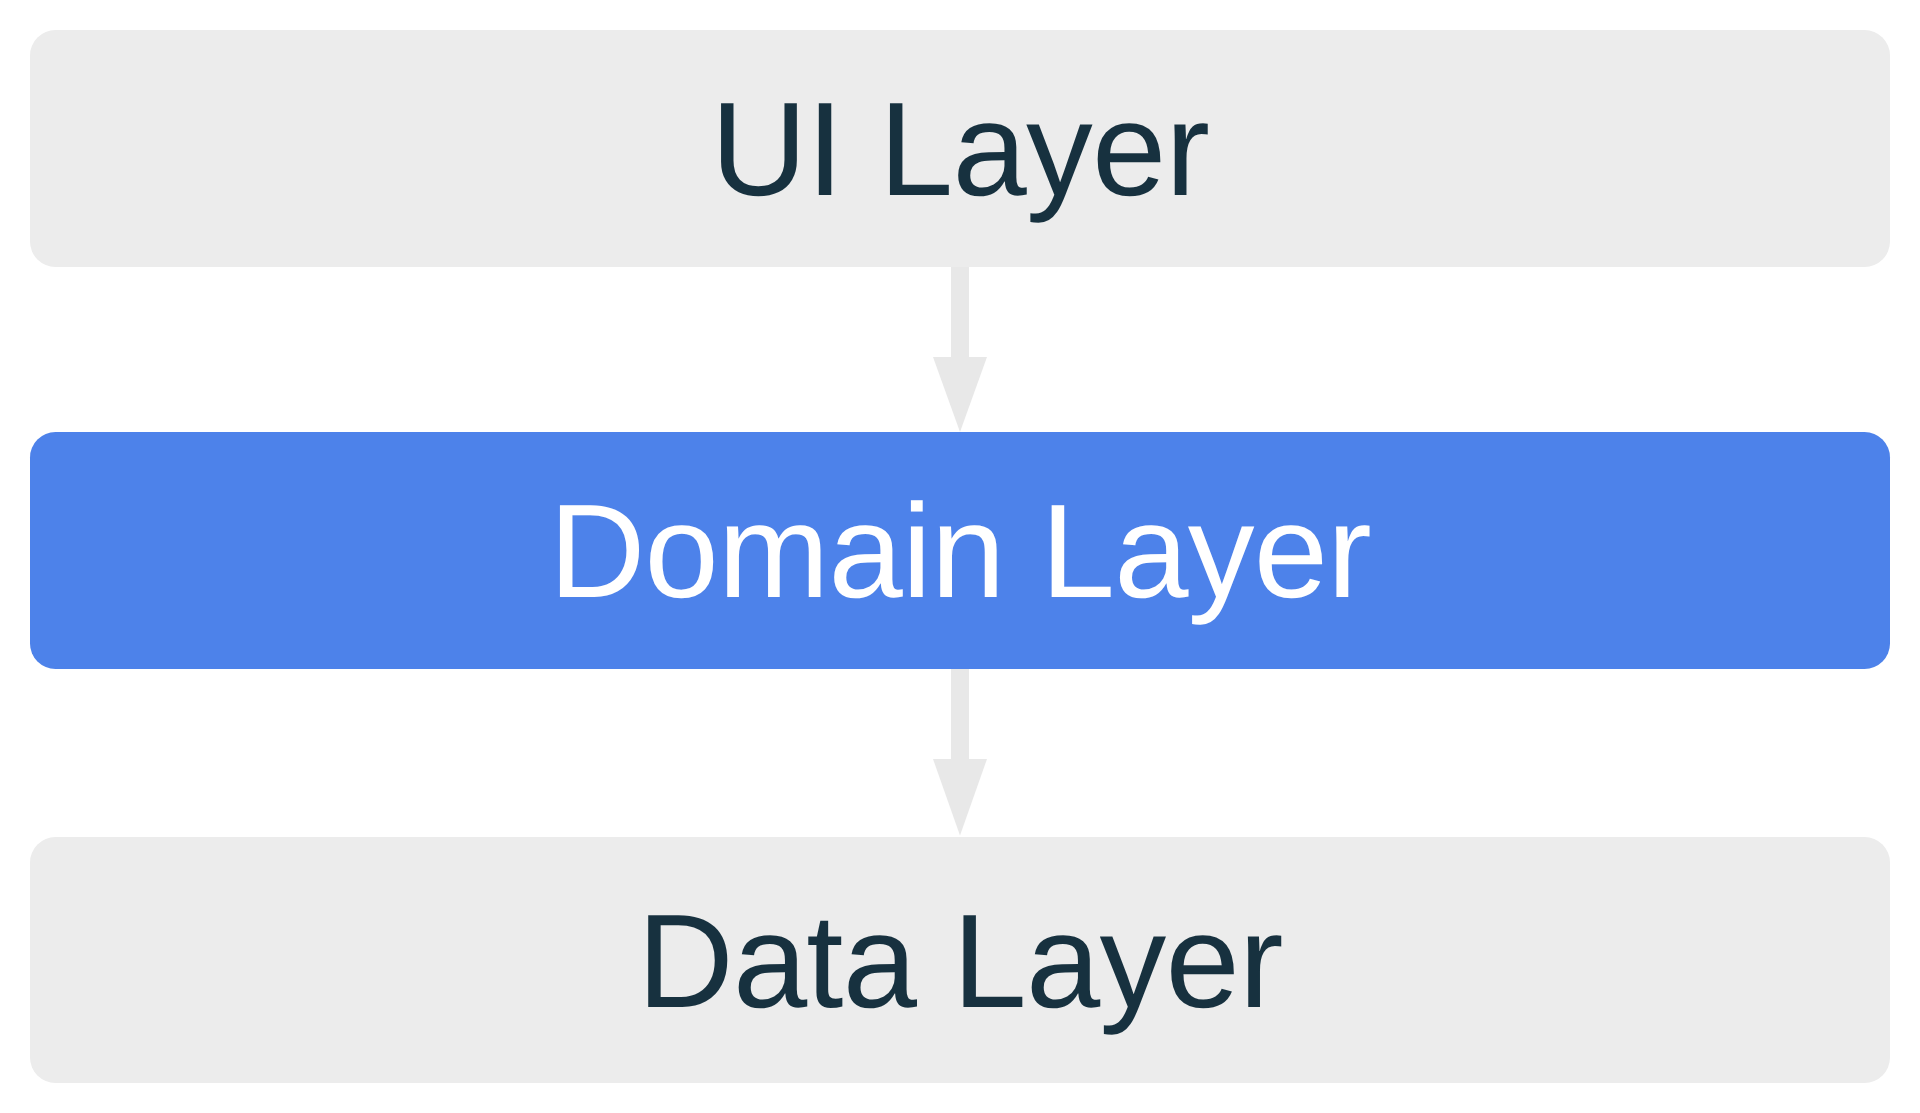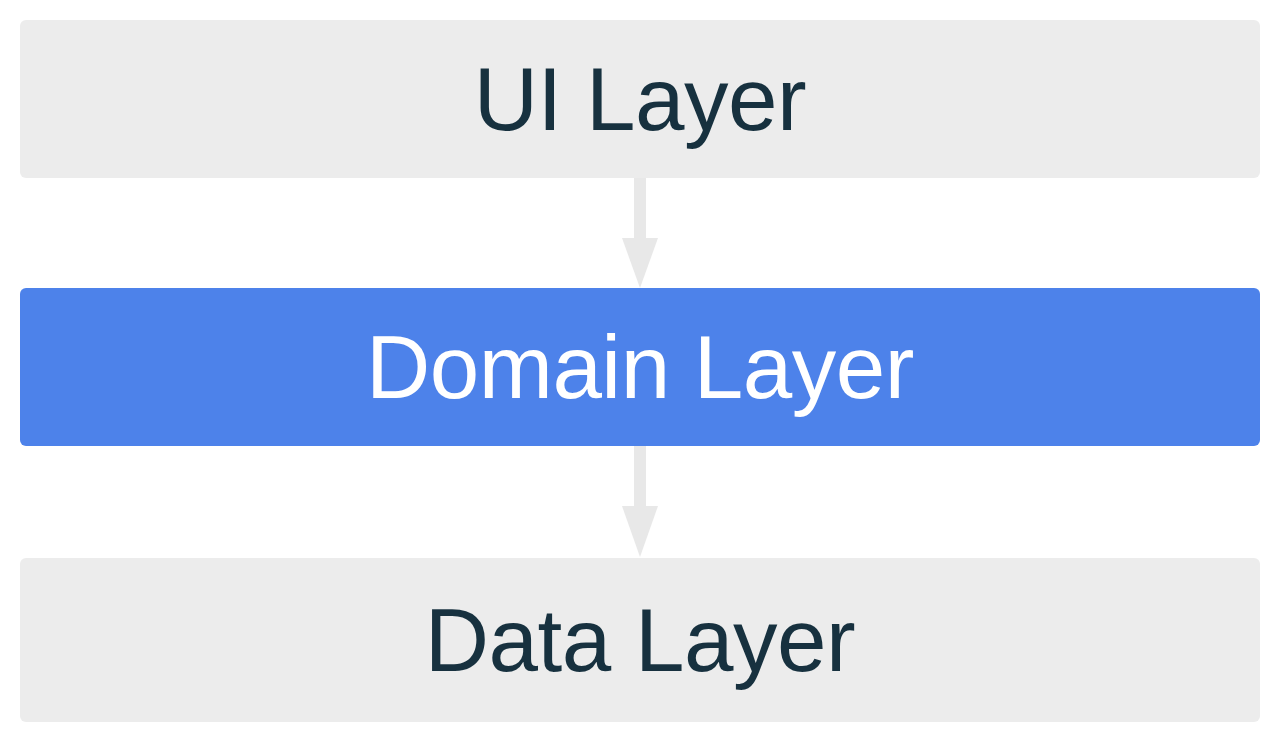--- a/index.html
+++ b/index.html
@@ -19,21 +19,21 @@
     width: 1280px;
     height: 742px;
     background: #ffffff;
   }
 
   .layer-box {
     position: absolute;
     left: 20px;
     width: 1240px;
     box-sizing: border-box;
-    border-radius: 6px;
+    border-radius: 17px;
     display: flex;
     align-items: center;
     justify-content: center;
     user-select: none;
   }
 
   .layer-label {
     font-family: "Liberation Sans", "DejaVu Sans", sans-serif;
     font-size: 89px;
     font-weight: 400;

